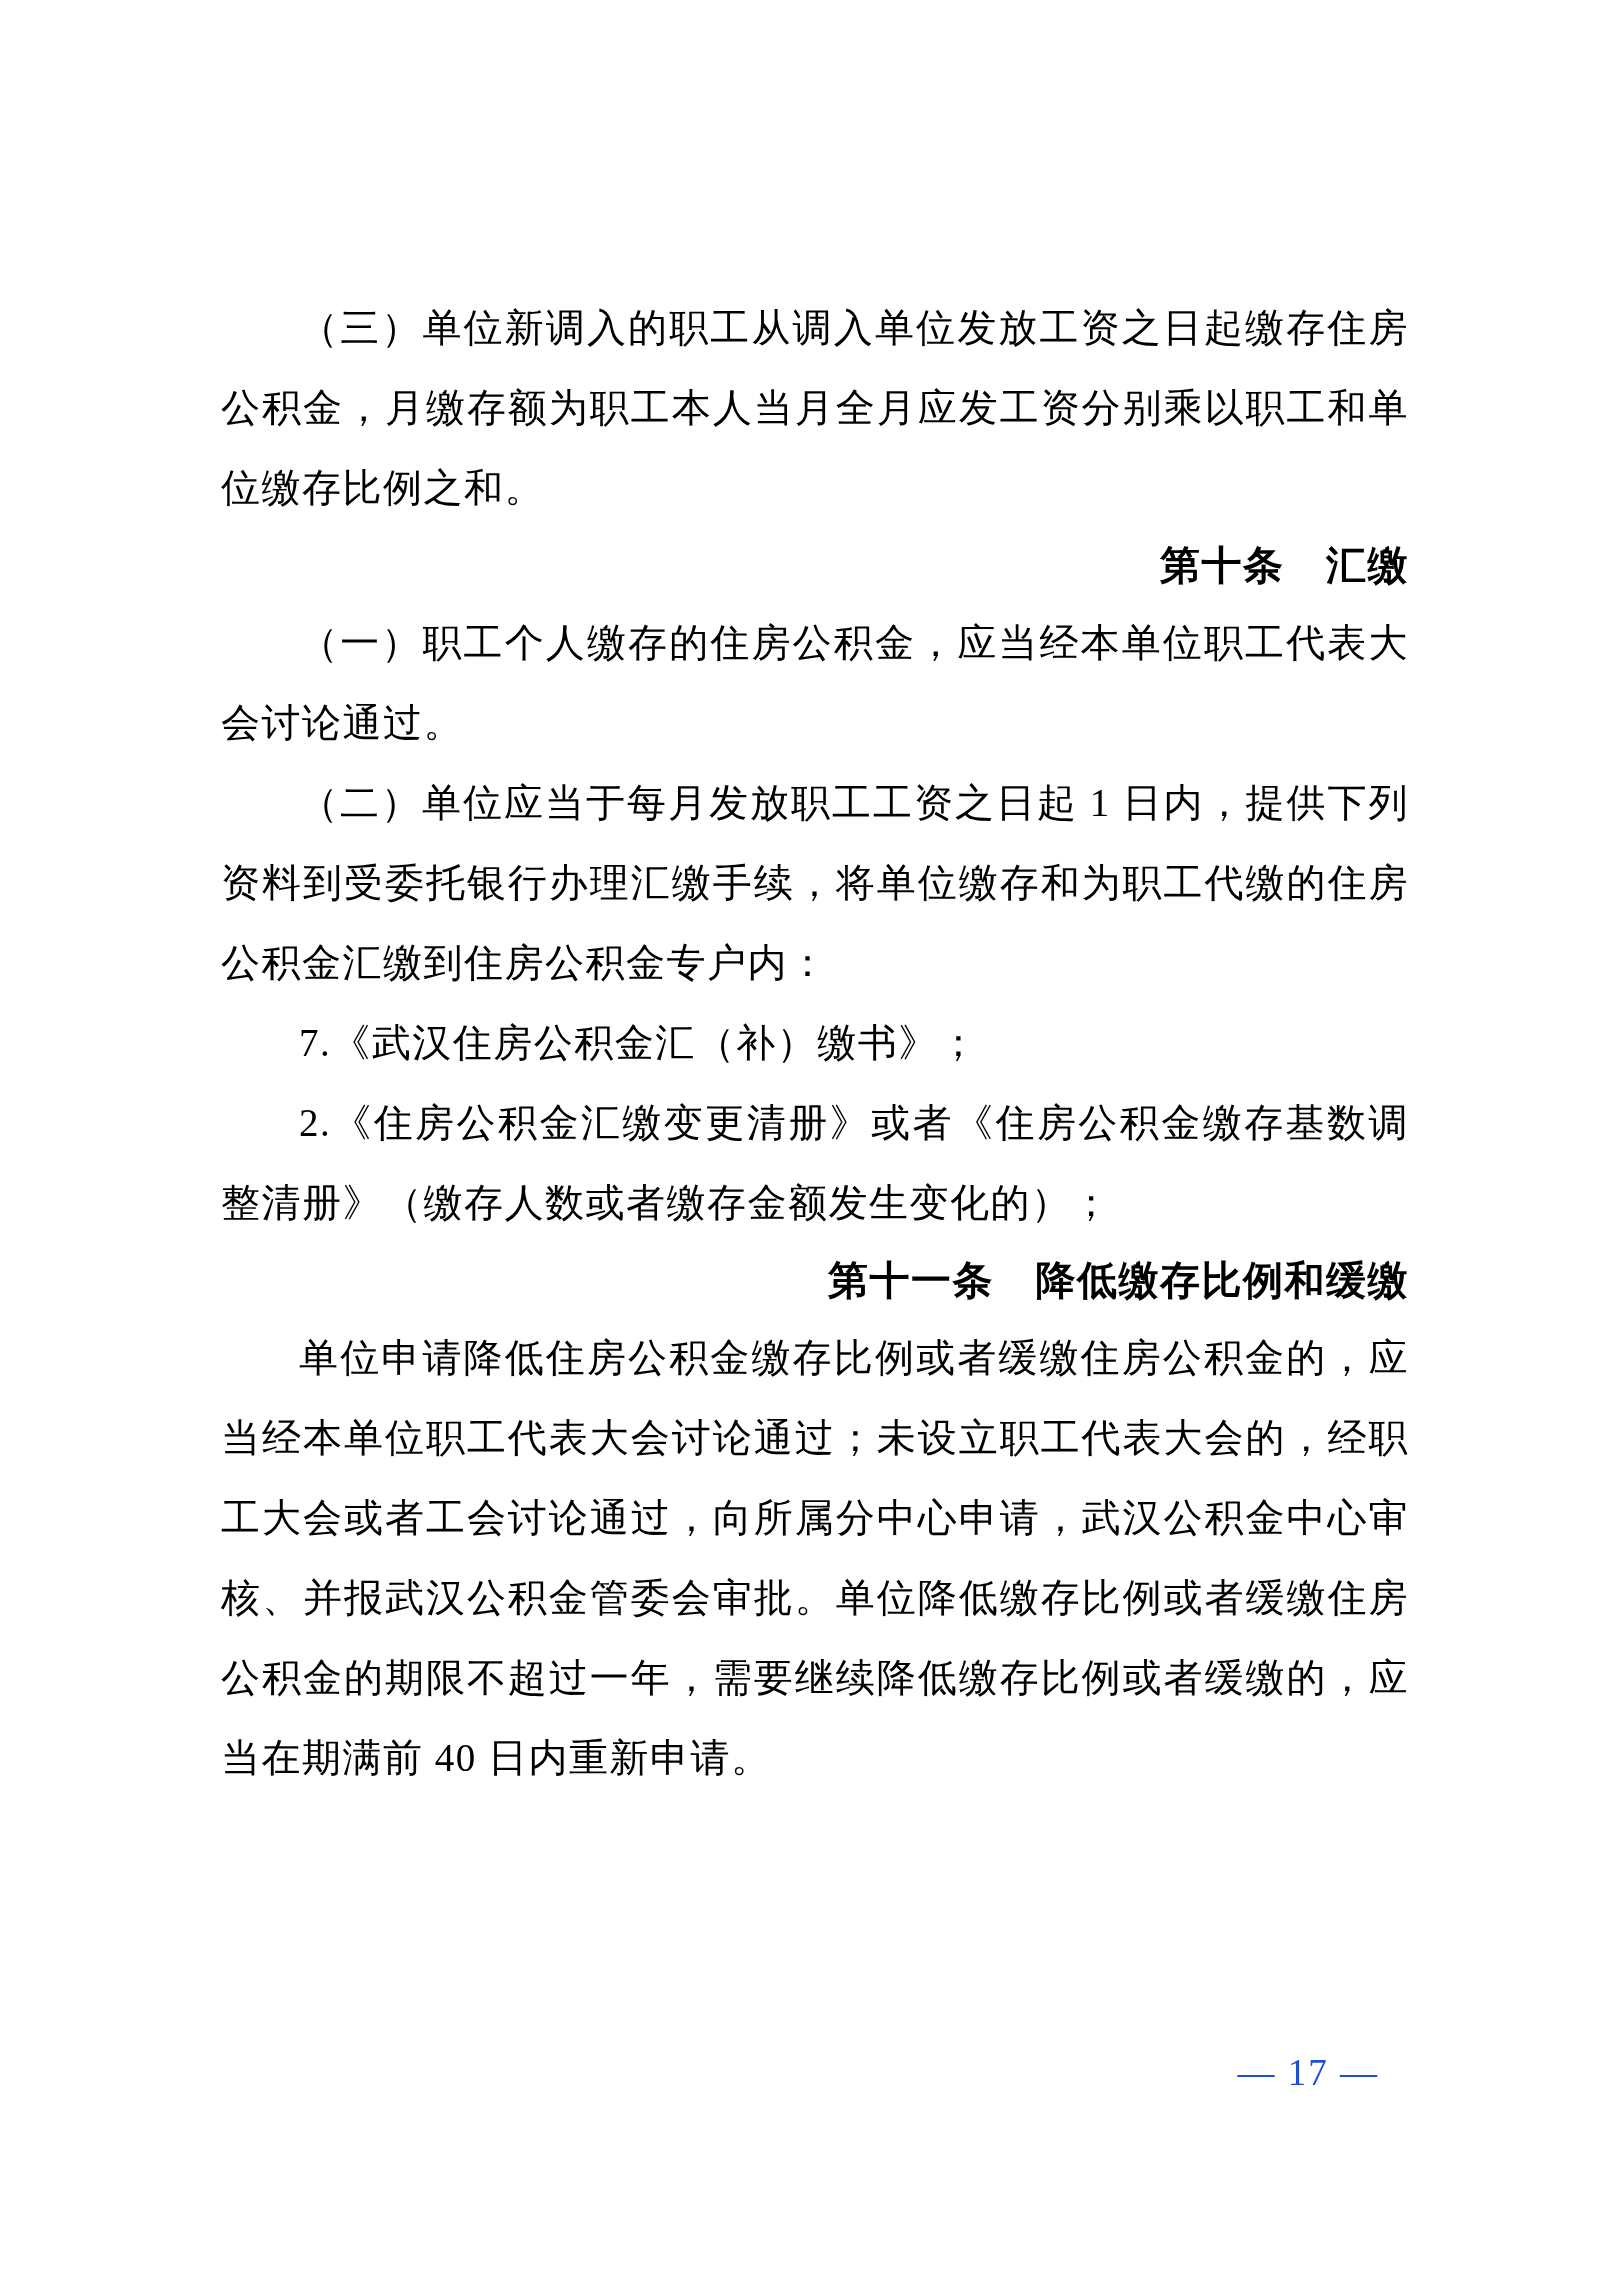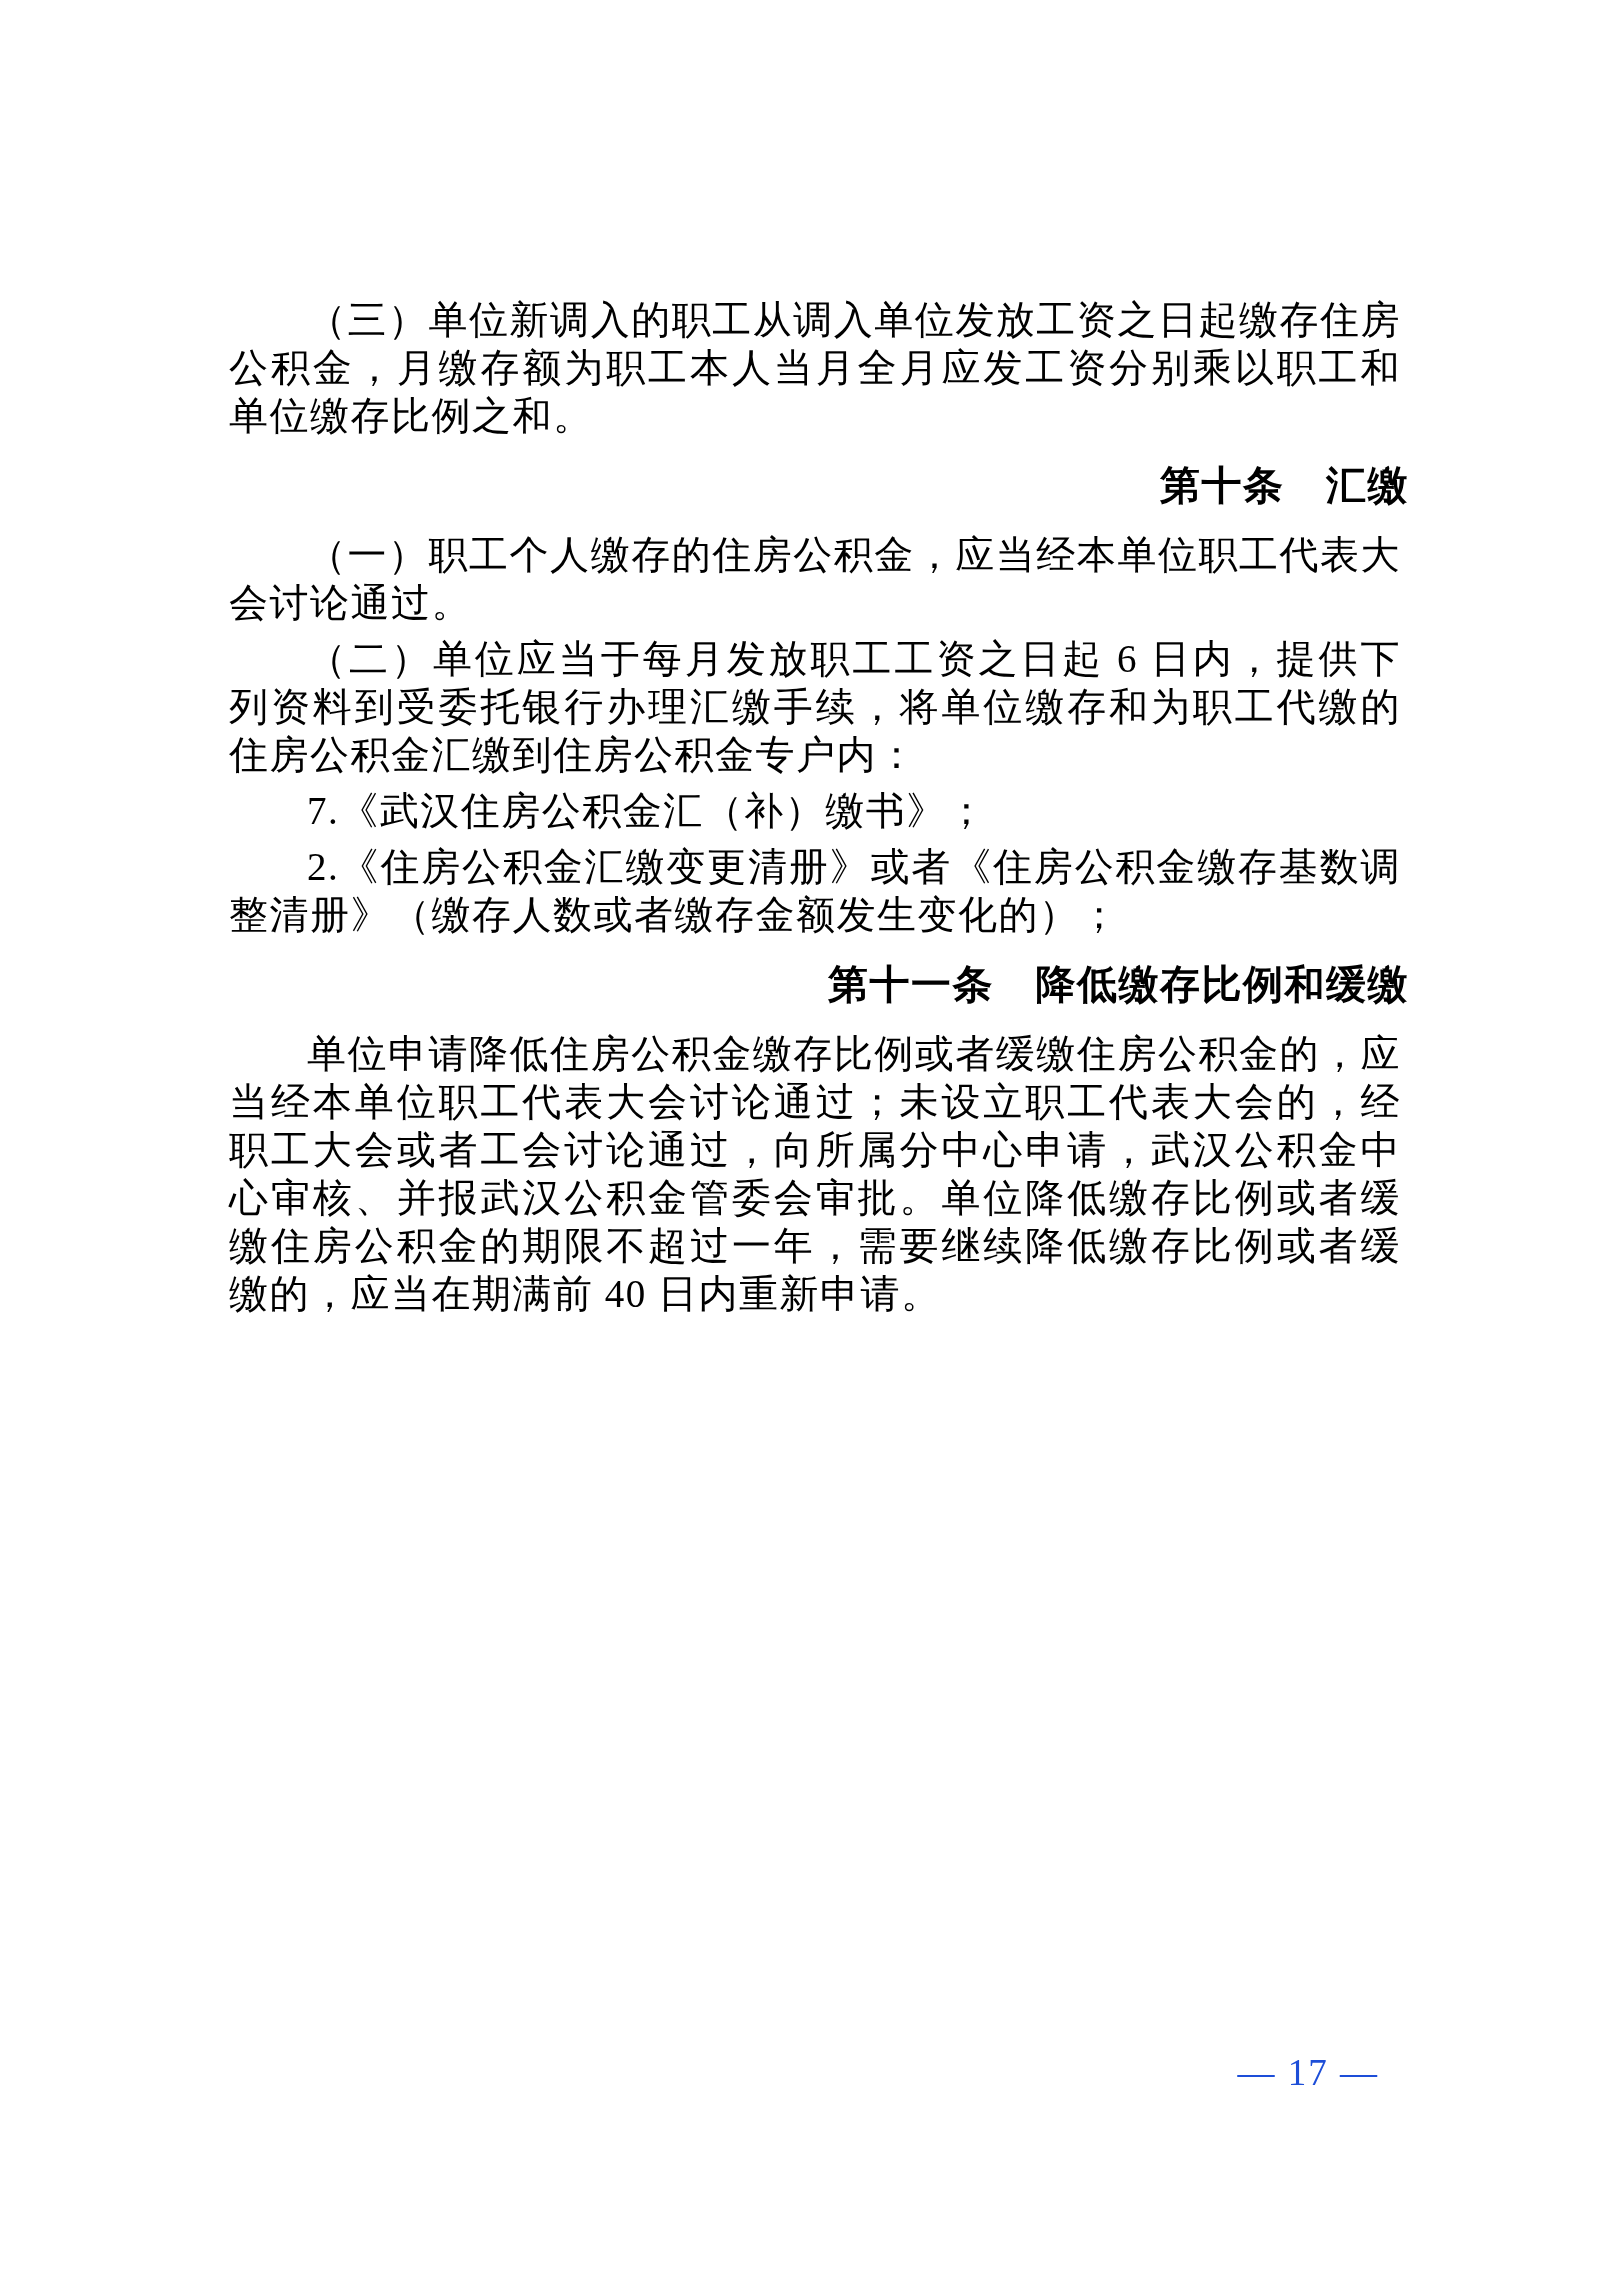--- a/index.html
+++ b/index.html
@@ -18,23 +18,23 @@
     inset: 0;
     background: #ffffff;
   }
   .content {
     position: absolute;
     left: 221px;
     top: 288px;
     width: 1188px;
   }
   p.body {
-    margin: 8px;
+    margin: 0;
     font-size: 39px;
-    line-height: 48px;
+    line-height: 80px;
     letter-spacing: 1.5px;
     text-align: justify;
     text-indent: 2em;
     font-family: "Liberation Serif", "DejaVu Serif", serif;
     color: #000000;
   }
   h2.heading {
     margin: 0;
     font-size: 40px;
     line-height: 75px;
@@ -58,21 +58,21 @@
   }
 </style>
 </head>
 <body>
 
 <div class="page">
   <div class="content">
     <p class="body">（三）单位新调入的职工从调入单位发放工资之日起缴存住房公积金，月缴存额为职工本人当月全月应发工资分别乘以职工和单位缴存比例之和。</p>
     <h2 class="heading">第十条　汇缴</h2>
     <p class="body">（一）职工个人缴存的住房公积金，应当经本单位职工代表大会讨论通过。</p>
-    <p class="body">（二）单位应当于每月发放职工工资之日起 6 日内，提供下列资料到受委托银行办理汇缴手续，将单位缴存和为职工代缴的住房公积金汇缴到住房公积金专户内：</p>
+    <p class="body">（二）单位应当于每月发放职工工资之日起 1 日内，提供下列资料到受委托银行办理汇缴手续，将单位缴存和为职工代缴的住房公积金汇缴到住房公积金专户内：</p>
     <p class="body">7.《武汉住房公积金汇（补）缴书》；</p>
     <p class="body">2.《住房公积金汇缴变更清册》或者《住房公积金缴存基数调整清册》（缴存人数或者缴存金额发生变化的）；</p>
     <h2 class="heading">第十一条　降低缴存比例和缓缴</h2>
     <p class="body">单位申请降低住房公积金缴存比例或者缓缴住房公积金的，应当经本单位职工代表大会讨论通过；未设立职工代表大会的，经职工大会或者工会讨论通过，向所属分中心申请，武汉公积金中心审核、并报武汉公积金管委会审批。单位降低缴存比例或者缓缴住房公积金的期限不超过一年，需要继续降低缴存比例或者缓缴的，应当在期满前 40 日内重新申请。</p>
   </div>
   <div class="page-number">— 17 —</div>
 </div>
 
 
 </body></html>

